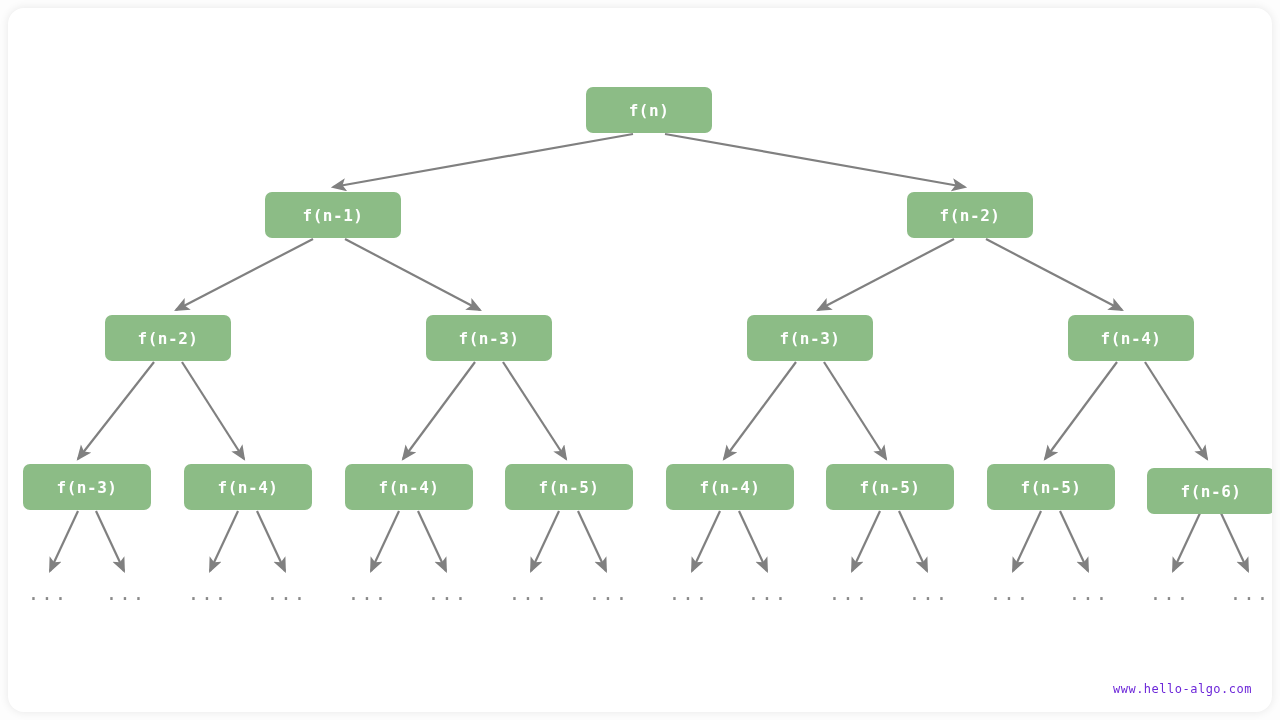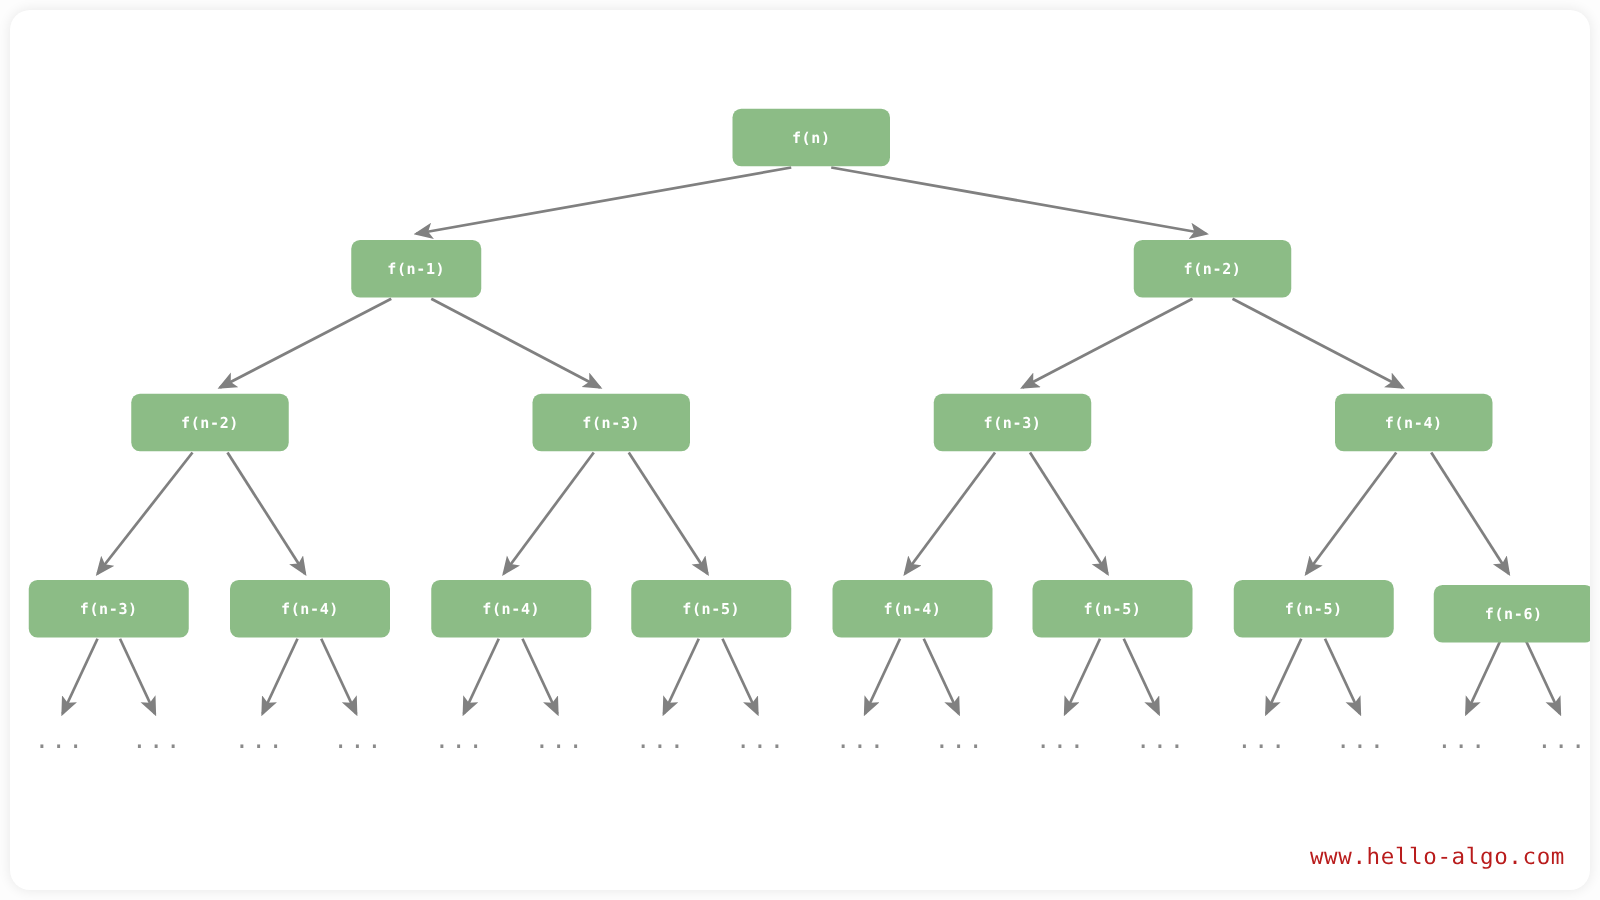--- a/index.html
+++ b/index.html
@@ -38,21 +38,21 @@
     width: 1280px;
     height: 720px;
     pointer-events: none;
   }
   .node {
     position: absolute;
     background: #8cbc86;
     border-radius: 7px;
     color: #ffffff;
     font-family: "DejaVu Sans Mono", "Liberation Mono", monospace;
-    font-size: 12px;
+    font-size: 16px;
     font-weight: bold;
     letter-spacing: 0.5px;
     display: flex;
     align-items: center;
     justify-content: center;
     box-sizing: border-box;
     white-space: nowrap;
   }
   .ellipsis {
     position: absolute;
@@ -61,23 +61,23 @@
     font-size: 19px;
     letter-spacing: 2px;
     line-height: 1;
     transform: translate(-50%, -50%);
     white-space: nowrap;
   }
   #watermark {
     position: absolute;
     right: 20px;
     bottom: 16px;
-    color: #b91c1c;
+    color: #6d28d9;
     font-family: "DejaVu Sans Mono", "Liberation Mono", monospace;
-    font-size: 18px;
+    font-size: 12px;
     letter-spacing: 0.5px;
     white-space: nowrap;
   }
 </style>
 </head>
 <body>
 
 <div id="canvas">
   <div id="card">
 
@@ -116,21 +116,21 @@
           <line x1="891" y1="503" x2="919" y2="563" stroke="#808080" stroke-width="2.2" marker-end="url(#arrowhead)"></line>
           <line x1="1033" y1="503" x2="1005" y2="563" stroke="#808080" stroke-width="2.2" marker-end="url(#arrowhead)"></line>
           <line x1="1052" y1="503" x2="1080" y2="563" stroke="#808080" stroke-width="2.2" marker-end="url(#arrowhead)"></line>
           <line x1="1193" y1="503" x2="1165" y2="563" stroke="#808080" stroke-width="2.2" marker-end="url(#arrowhead)"></line>
           <line x1="1212" y1="503" x2="1240" y2="563" stroke="#808080" stroke-width="2.2" marker-end="url(#arrowhead)"></line>
         </g>
     </svg>
 
     <div id="nodes-layer">
         <div class="node" style="left: 578px; top: 79px; width: 126px; height: 46px;">f(n)</div>
-        <div class="node" style="left: 273px; top: 184px; width: 104px; height: 46px;">f(n-1)</div>
+        <div class="node" style="left: 257px; top: 184px; width: 136px; height: 46px;">f(n-1)</div>
         <div class="node" style="left: 899px; top: 184px; width: 126px; height: 46px;">f(n-2)</div>
         <div class="node" style="left: 97px; top: 307px; width: 126px; height: 46px;">f(n-2)</div>
         <div class="node" style="left: 418px; top: 307px; width: 126px; height: 46px;">f(n-3)</div>
         <div class="node" style="left: 739px; top: 307px; width: 126px; height: 46px;">f(n-3)</div>
         <div class="node" style="left: 1060px; top: 307px; width: 126px; height: 46px;">f(n-4)</div>
         <div class="node" style="left: 15px; top: 456px; width: 128px; height: 46px;">f(n-3)</div>
         <div class="node" style="left: 176px; top: 456px; width: 128px; height: 46px;">f(n-4)</div>
         <div class="node" style="left: 337px; top: 456px; width: 128px; height: 46px;">f(n-4)</div>
         <div class="node" style="left: 497px; top: 456px; width: 128px; height: 46px;">f(n-5)</div>
         <div class="node" style="left: 658px; top: 456px; width: 128px; height: 46px;">f(n-4)</div>

